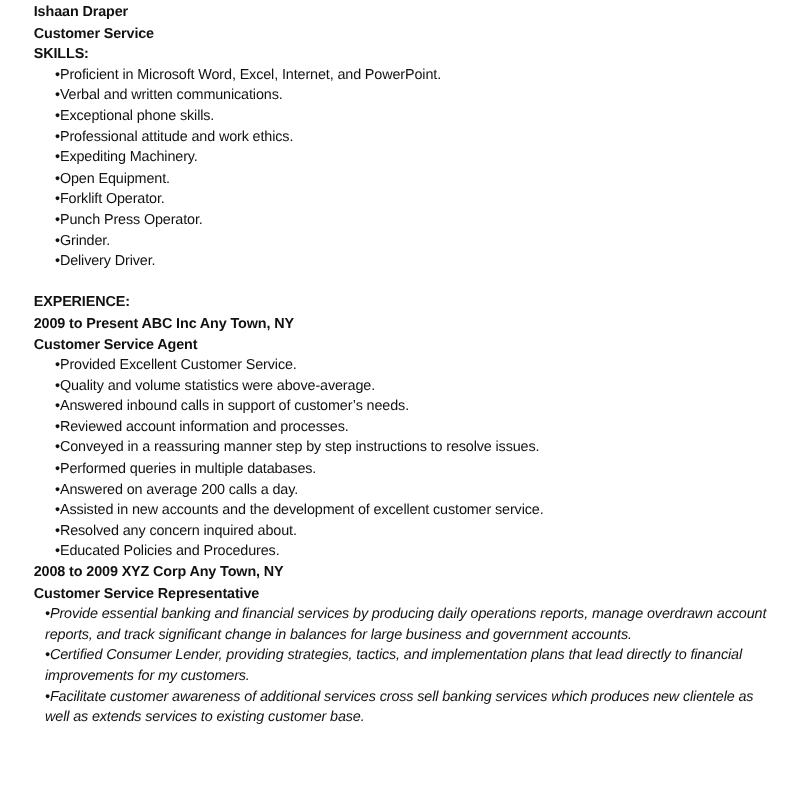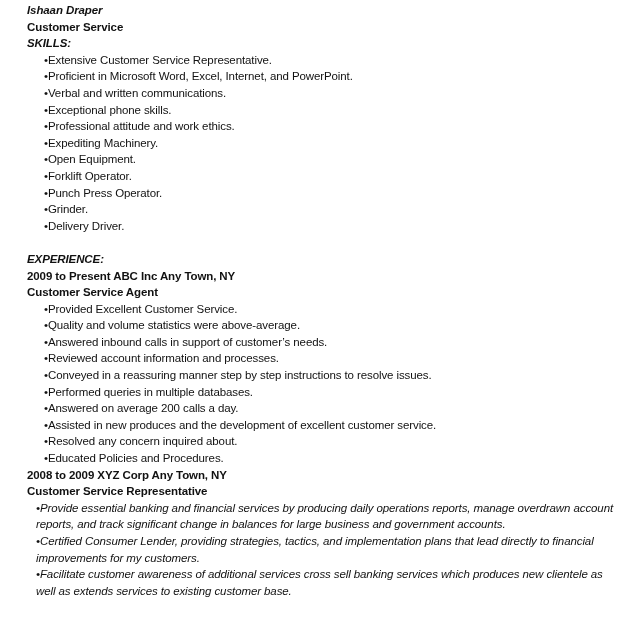--- a/index.html
+++ b/index.html
@@ -22,21 +22,20 @@
     box-sizing: border-box;
     width: 635px;
     height: 629px;
   }
   .line {
     white-space: nowrap;
     font-weight: bold;
   }
   .bold {
     font-weight: bold;
-    font-style: italic;
   }
   .bullet-line {
     padding-left: 17px; 
     white-space: nowrap;
   }
   .bullet-para {
     padding-left: 9px;  
     width: 586px;
     white-space: normal;
     font-style: italic;
@@ -51,21 +50,20 @@
 </head>
 <body>
 
 <div class="page">
 
   <div class="line bold">Ishaan Draper</div>
   <div class="line">Customer Service</div>
 
   <div class="line bold">SKILLS:</div>
 
-  <div class="bullet-line"><span class="marker">•</span><span>Extensive Customer Service Representative.</span></div>
   <div class="bullet-line"><span class="marker">•</span><span>Proficient in Microsoft Word, Excel, Internet, and PowerPoint.</span></div>
   <div class="bullet-line"><span class="marker">•</span><span>Verbal and written communications.</span></div>
   <div class="bullet-line"><span class="marker">•</span><span>Exceptional phone skills.</span></div>
   <div class="bullet-line"><span class="marker">•</span><span>Professional attitude and work ethics.</span></div>
   <div class="bullet-line"><span class="marker">•</span><span>Expediting Machinery.</span></div>
   <div class="bullet-line"><span class="marker">•</span><span>Open Equipment.</span></div>
   <div class="bullet-line"><span class="marker">•</span><span>Forklift Operator.</span></div>
   <div class="bullet-line"><span class="marker">•</span><span>Punch Press Operator.</span></div>
   <div class="bullet-line"><span class="marker">•</span><span>Grinder.</span></div>
   <div class="bullet-line"><span class="marker">•</span><span>Delivery Driver.</span></div>
@@ -77,21 +75,21 @@
   <div class="line">2009 to Present ABC Inc Any Town, NY</div>
   <div class="line">Customer Service Agent</div>
 
   <div class="bullet-line"><span class="marker">•</span><span>Provided Excellent Customer Service.</span></div>
   <div class="bullet-line"><span class="marker">•</span><span>Quality and volume statistics were above-average.</span></div>
   <div class="bullet-line"><span class="marker">•</span><span>Answered inbound calls in support of customer’s needs.</span></div>
   <div class="bullet-line"><span class="marker">•</span><span>Reviewed account information and processes.</span></div>
   <div class="bullet-line"><span class="marker">•</span><span>Conveyed in a reassuring manner step by step instructions to resolve issues.</span></div>
   <div class="bullet-line"><span class="marker">•</span><span>Performed queries in multiple databases.</span></div>
   <div class="bullet-line"><span class="marker">•</span><span>Answered on average 200 calls a day.</span></div>
-  <div class="bullet-line"><span class="marker">•</span><span>Assisted in new produces and the development of excellent customer service.</span></div>
+  <div class="bullet-line"><span class="marker">•</span><span>Assisted in new accounts and the development of excellent customer service.</span></div>
   <div class="bullet-line"><span class="marker">•</span><span>Resolved any concern inquired about.</span></div>
   <div class="bullet-line"><span class="marker">•</span><span>Educated Policies and Procedures.</span></div>
 
   <div class="line">2008 to 2009 XYZ Corp Any Town, NY</div>
   <div class="line">Customer Service Representative</div>
 
   <div class="bullet-para"><span class="marker">•</span><span>Provide essential banking and financial services by producing daily operations reports, manage overdrawn account reports, and track significant change in balances for large business and government accounts.</span></div>
   <div class="bullet-para"><span class="marker">•</span><span>Certified Consumer Lender, providing strategies, tactics, and implementation plans that lead directly to financial improvements for my customers.</span></div>
   <div class="bullet-para"><span class="marker">•</span><span>Facilitate customer awareness of additional services cross sell banking services which produces new clientele as well as extends services to existing customer base.</span></div>
 

